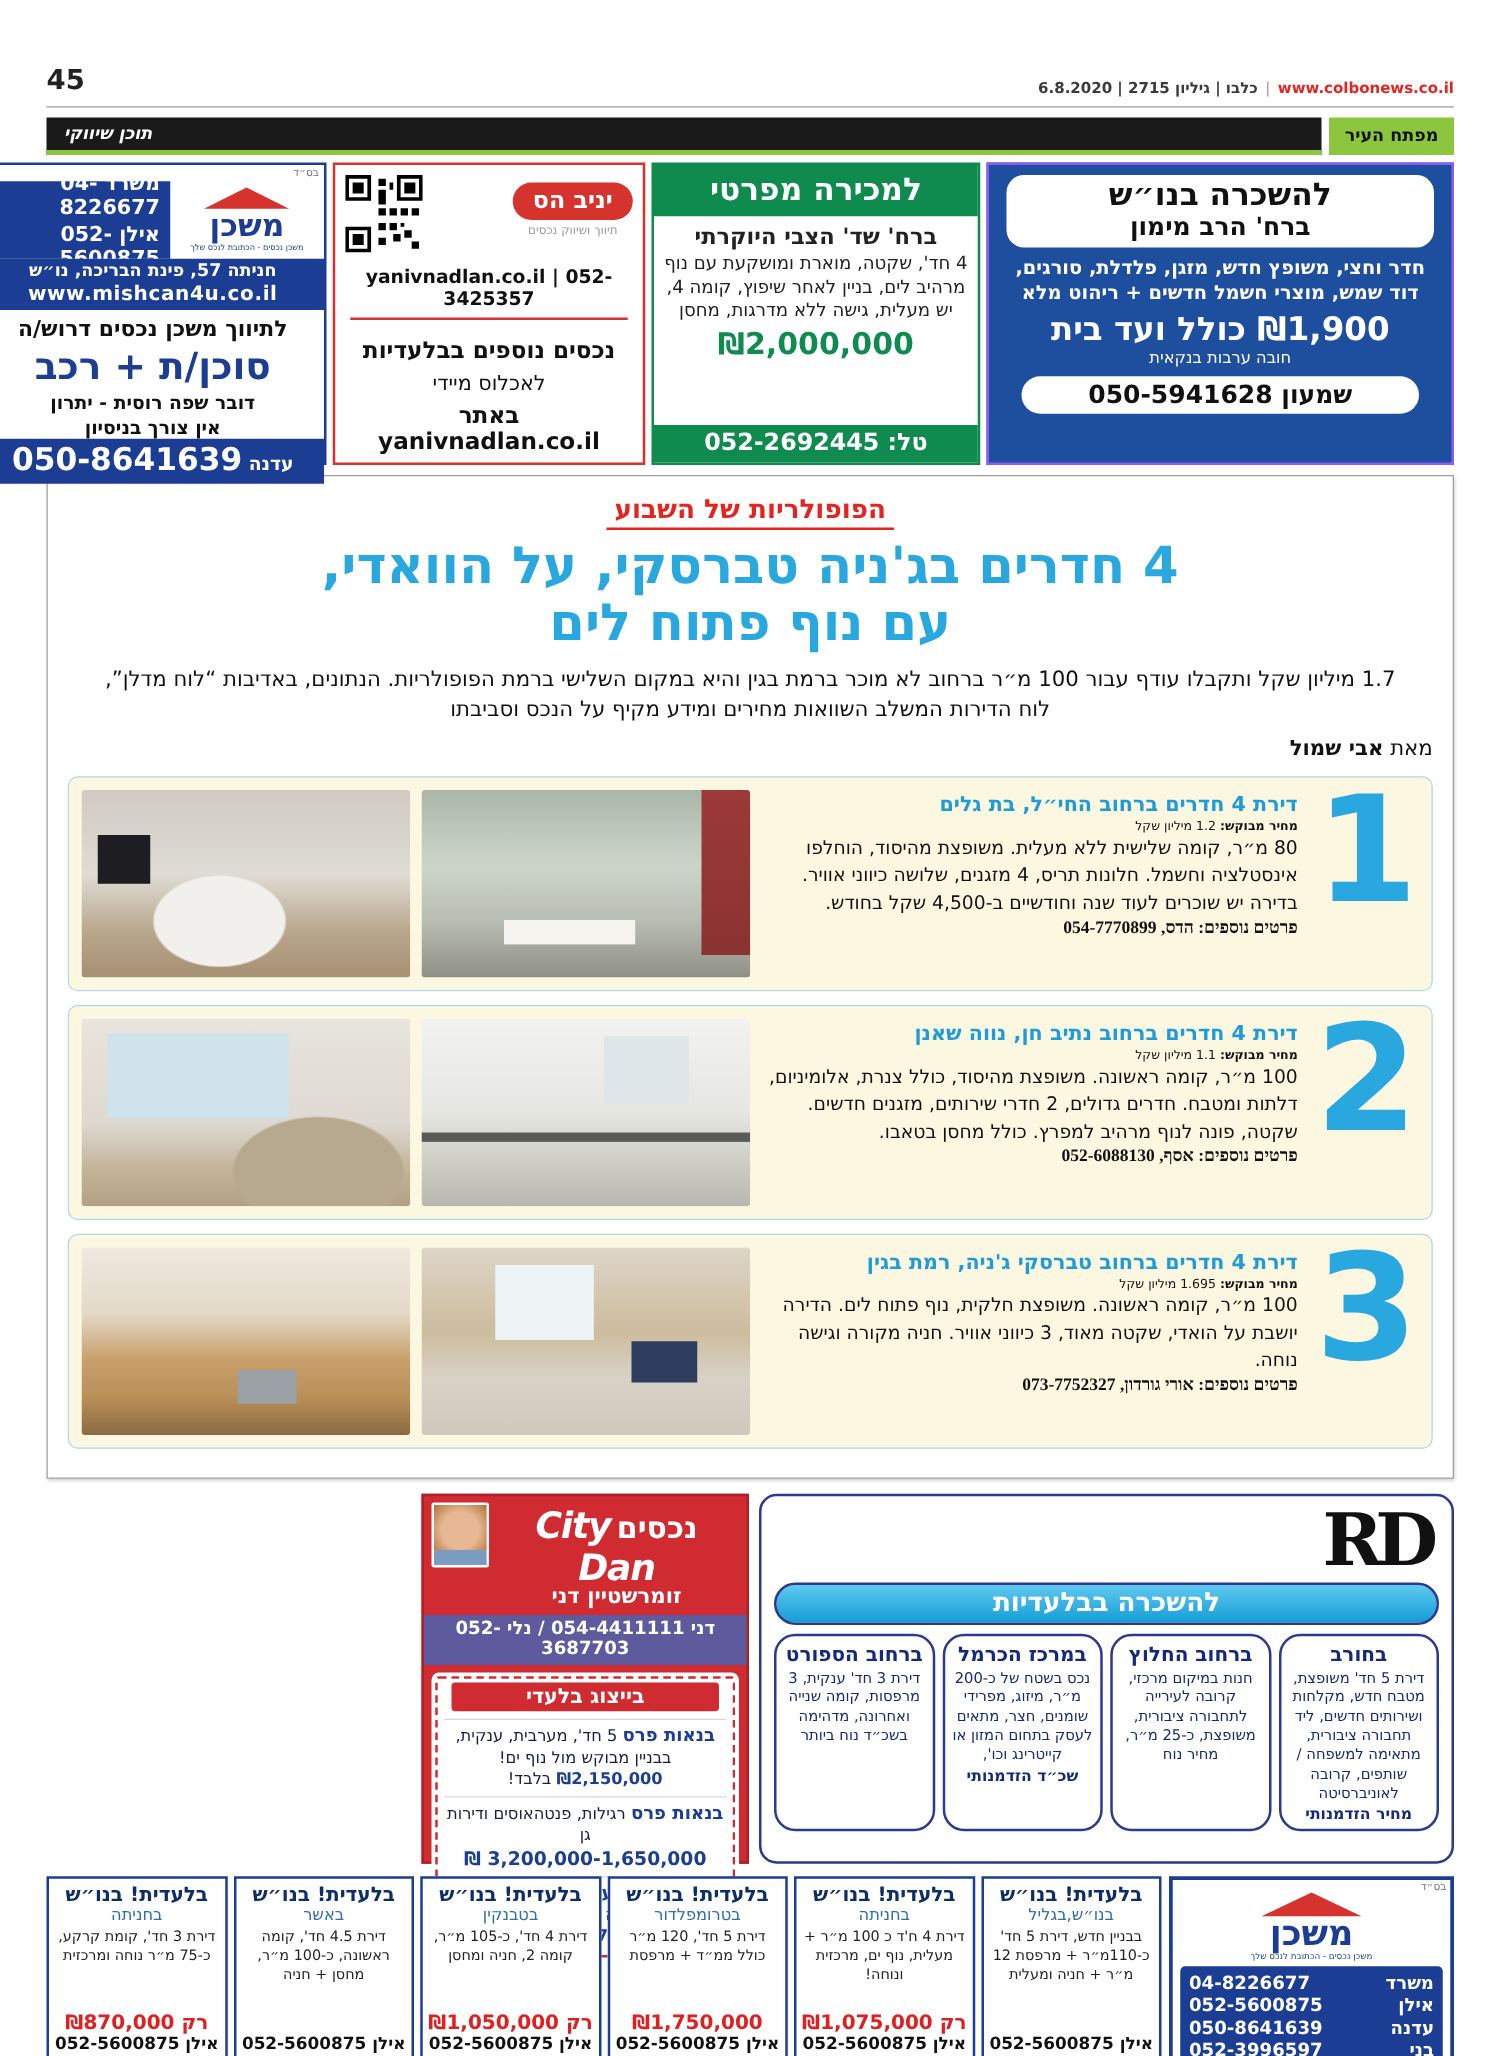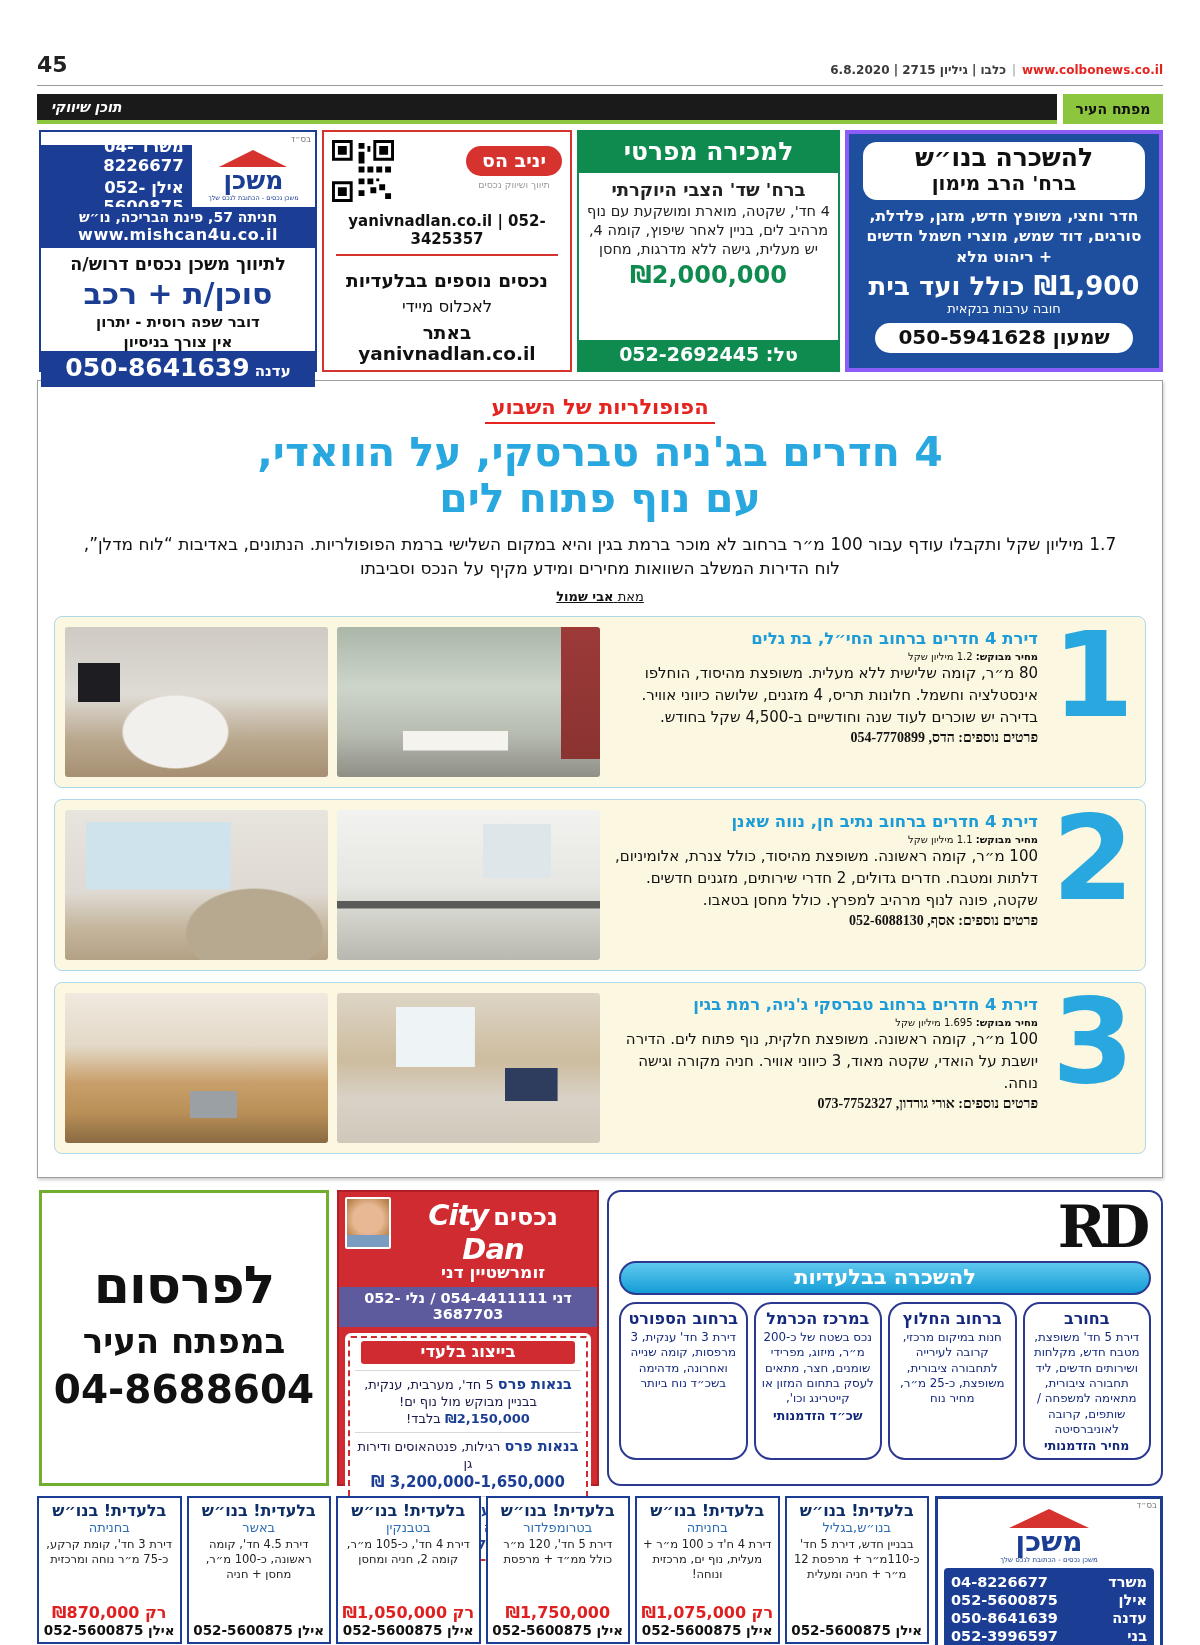--- a/index.html
+++ b/index.html
@@ -20,21 +20,21 @@
   .greenbox { background:#8cc63e; width:100px; display:flex; align-items:center; justify-content:center;
               font-size:14px; font-weight:bold; color:#111; }
   .blackbar { flex:1; background:#1a1a1a; border-bottom:4px solid #8cc63e; display:flex; align-items:center; }
   .blackbar span { color:#fff; font-size:14px; font-weight:bold; font-style:italic; padding:0 14px; margin-right:auto; }
 
   
   .adsrow { display:flex; gap:5px; margin-top:6px; height:242px; }
   .adsrow > div { flex:none; }
 
   
-  .ad-rental { width:318px; background:#1d4f9e; border:4px solid #8b5cf6; text-align:center; color:#fff; }
+  .ad-rental { width:374px; background:#1d4f9e; border:2px solid #8b5cf6; text-align:center; color:#fff; }
   .rent-titlebox { background:#fff; color:#111; border-radius:14px; margin:8px 14px 6px; padding:3px 4px 5px; }
   .rent-t1 { font-size:25px; font-weight:bold; line-height:1.05; }
   .rent-t2 { font-size:20px; font-weight:bold; }
   .rent-body { font-size:15.5px; font-weight:bold; line-height:1.3; padding:0 12px; }
   .rent-price { font-size:26px; font-weight:bold; margin-top:4px; }
   .rent-note { font-size:13px; margin-top:0px; }
   .rent-pill { background:#fff; color:#111; border-radius:16px; margin:7px 26px 0; padding:2px 0 4px;
                font-size:20px; font-weight:bold; }
 
   
@@ -83,21 +83,21 @@
   .msh-foot .ph { font-size:25px; font-weight:bold; }
 
   
   .article { margin-top:8px; border:1px solid #9e9e9e; box-shadow:1px 2px 3px rgba(0,0,0,.2);
              padding:14px 16px 12px; background:#fff; }
   .kicker { text-align:center; }
   .kicker span { display:inline-block; color:#e5231f; font-weight:bold; font-size:21px;
                  border-bottom:2px solid #e5231f; padding:0 6px 3px; }
   .headline { text-align:center; color:#29a8e0; font-weight:bold; font-size:41px; line-height:1.12; margin-top:6px; }
   .subhead { text-align:center; font-size:17px; line-height:1.45; max-width:1040px; margin:10px auto 0; color:#111; }
-  .byline { text-align:center; font-size:13px; margin:8px 0 12px;text-decoration:underline; }
+  .byline { font-size:17px; margin:8px 0 12px; }
   .byline b { font-weight:bold; }
 
   .card { background:#fcf7e0; border:1px solid #aed7ea; border-radius:8px; padding:10px;
           display:flex; gap:9px; margin-bottom:11px; align-items:flex-start; }
   .bignum { width:88px; flex:none; font-size:118px; font-weight:900; color:#29a8e0; line-height:0.82;
             text-align:center; letter-spacing:-4px; }
   .ltext { flex:1; padding-top:2px; }
   .ltitle { color:#1e9cd7; font-weight:bold; font-size:16.5px; }
   .lprice { font-size:10px; margin-top:3px; }
   .lprice b { font-weight:bold; }
@@ -389,25 +389,20 @@
       </div>
       <div class="cd-purple">דני 054-4411111 / נלי 052-3687703</div>
       <div class="cd-box">
         <div class="cd-banner">בייצוג בלעדי</div>
         <div class="cd-entry"><b class="elead">בנאות פרס</b> <span>5 חד', מערבית, ענקית, בבניין מבוקש מול נוף ים!</span> <b class="eprice">₪2,150,000</b> <span>בלבד!</span></div>
         <div class="cd-entry blockprice"><b class="elead">בנאות פרס</b> <span>רגילות, פנטהאוסים ודירות גן</span> <b class="eprice">3,200,000-1,650,000 ₪</b></div>
         <div class="cd-entry"><b class="elead">באינשטיין עליון</b> <span>5 חד', ענקית, משודרגת ברמה הכי מטורפת שאפשר</span> <b class="eprice">₪1,675,000</b> <span>בלבד</span></div>
       </div>
     </div>
 
-    <div class="ad-pub">
-      <div class="pub1">לפרסום</div>
-      <div class="pub2">במפתח העיר</div>
-      <div class="pub3">04-8688604</div>
-    </div>
   </div>
 
   <div class="exclrow">
 
     <div class="excl-msh">
       <div class="msh-bsd">בס״ד</div>
       <div class="emsh-logo">
         <div class="emsh-roof"></div>
         <div class="emsh-name">משכן</div>
         <div class="emsh-tag">משכן נכסים - הכתובת לנכס שלך</div>

